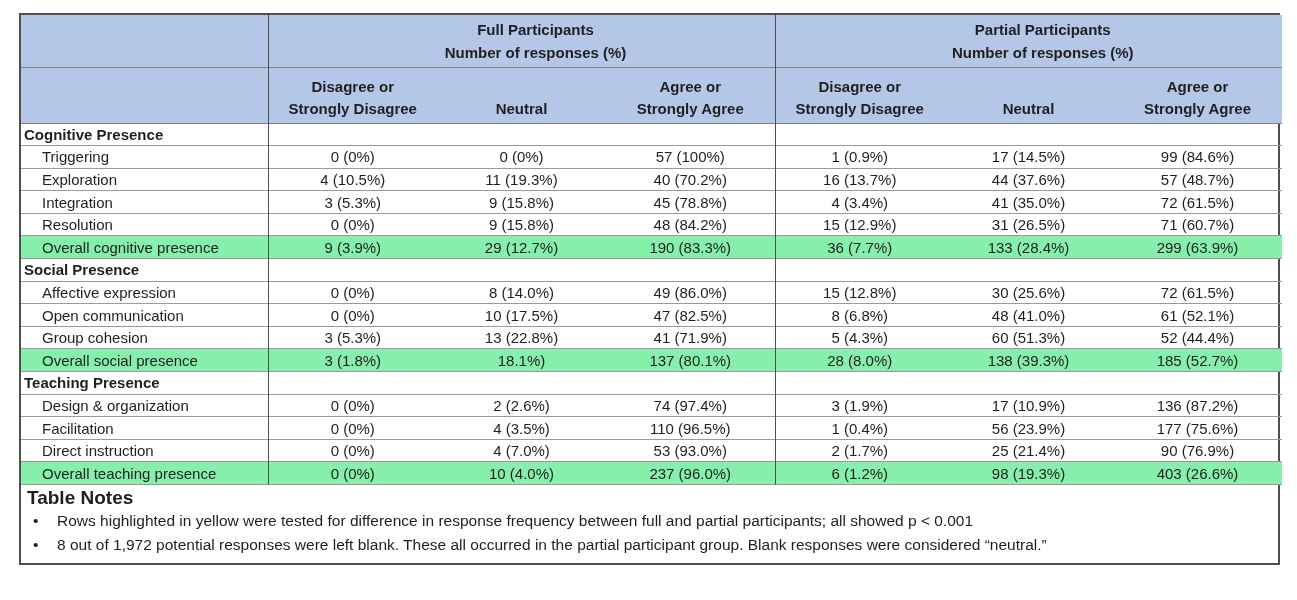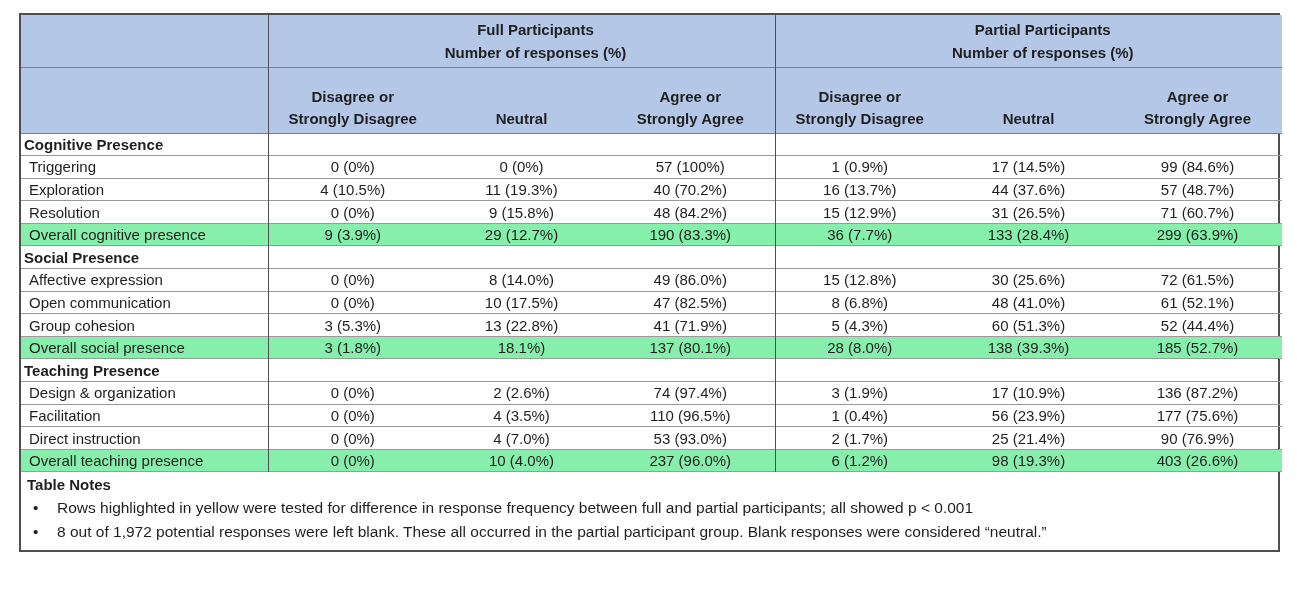--- a/index.html
+++ b/index.html
@@ -28,33 +28,33 @@
     white-space: nowrap;
   }
   
   .v1 { border-left: 1px solid #4f4f4f; }
   
   thead th { background: #b4c7e7; font-weight: bold; vertical-align: middle; }
   tr.group-row { border-bottom: 1px solid #7f7f7f; }
   tr.group-row th { height: 52px; text-align: center; padding-left: 28px; }
   tr.group-row .hline { line-height: 23px; }
   tr.cols-row { border-bottom: 1px solid #7f7f7f; }
-  tr.cols-row th { height: 66px; text-align: center; vertical-align: bottom; padding-bottom: 3px; }
+  tr.cols-row th { height: 56px; text-align: center; vertical-align: bottom; padding-bottom: 3px; }
   tr.cols-row .hline { line-height: 22px; height: 22px; }
   
   tbody tr { border-bottom: 1px solid #9a9a9a; }
   tbody td { height: 22.6px; vertical-align: middle; }
   td.lbl { text-align: left; margin-left: 40px; }
   td.sect { font-weight: bold; padding-left: 3px; }
-  td.item { padding-left: 8px; }
+  td.item { padding-left: 21px; }
   td.num { text-align: center; }
   tr.hl td { background: #86efac; }
   
   .notes { padding: 1px 6px 6px 6px; }
-  .notes-title { font-weight: bold; font-size: 15px; line-height: 23px; }
+  .notes-title { font-weight: bold; font-size: 19px; line-height: 23px; }
   .note-line { display: flex; font-size: 15.5px; line-height: 24px; }
   .bullet { width: 30px; padding-left: 6px; flex: 0 0 30px; }
   .note-text { flex: 1; }
 </style>
 </head>
 <body>
 
 <div class="sheet">
   <table>
     <colgroup>
@@ -127,20 +127,29 @@
         <td class="num">99 (84.6%)</td>
       </tr>
       <tr>
         <td class="lbl item">Exploration</td>
         <td class="num v1">4 (10.5%)</td>
         <td class="num">11 (19.3%)</td>
         <td class="num">40 (70.2%)</td>
         <td class="num v1">16 (13.7%)</td>
         <td class="num">44 (37.6%)</td>
         <td class="num">57 (48.7%)</td>
+      </tr>
+      <tr>
+        <td class="lbl item">Integration</td>
+        <td class="num v1">3 (5.3%)</td>
+        <td class="num">9 (15.8%)</td>
+        <td class="num">45 (78.8%)</td>
+        <td class="num v1">4 (3.4%)</td>
+        <td class="num">41 (35.0%)</td>
+        <td class="num">72 (61.5%)</td>
       </tr>
       <tr>
         <td class="lbl item">Resolution</td>
         <td class="num v1">0 (0%)</td>
         <td class="num">9 (15.8%)</td>
         <td class="num">48 (84.2%)</td>
         <td class="num v1">15 (12.9%)</td>
         <td class="num">31 (26.5%)</td>
         <td class="num">71 (60.7%)</td>
       </tr>

